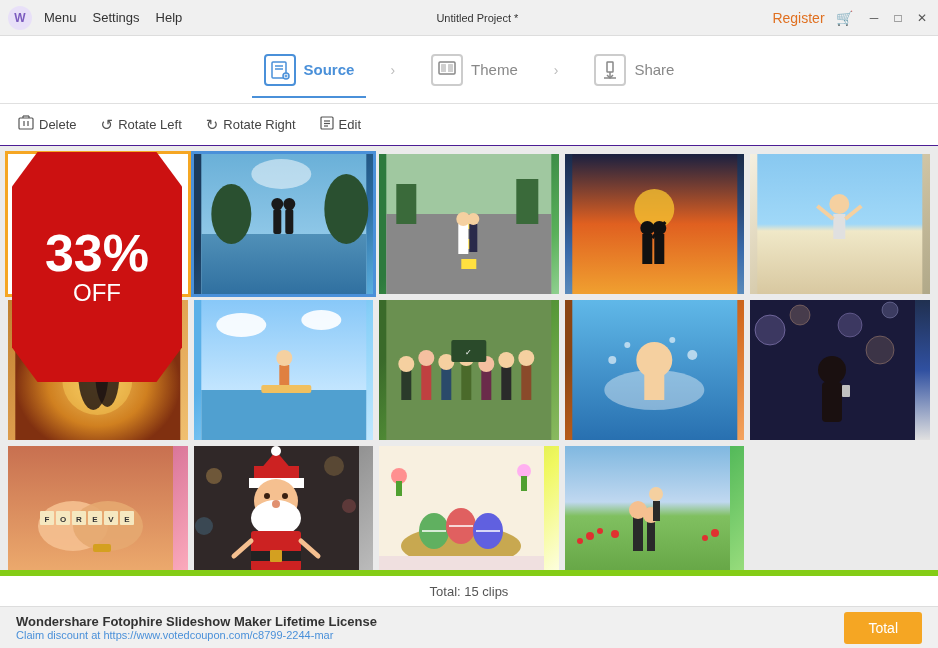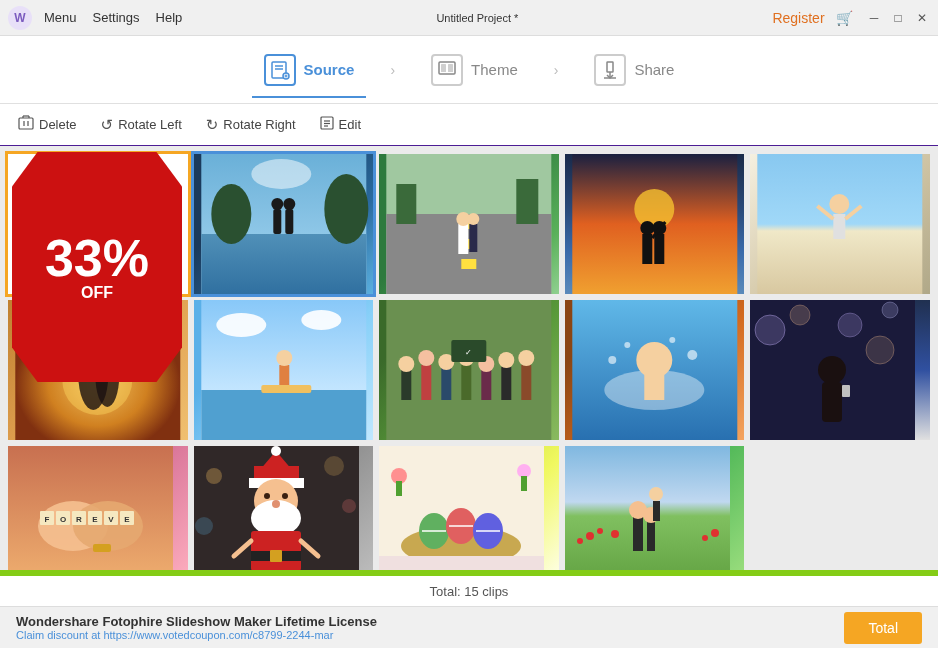--- a/index.html
+++ b/index.html
@@ -237,22 +237,22 @@
       align-items: center;
       justify-content: center;
       color: white;
     }
     .badge-percent {
       font-size: 52px;
       font-weight: 900;
       line-height: 1;
     }
     .badge-off {
-      font-size: 16px;
-      font-weight: 700;
+      font-size: 24px;
+      font-weight: 400;
     }
 
     
     .qr-cell {
       background: white;
       display: flex;
       flex-direction: column;
       align-items: center;
       justify-content: center;
       gap: 6px;

